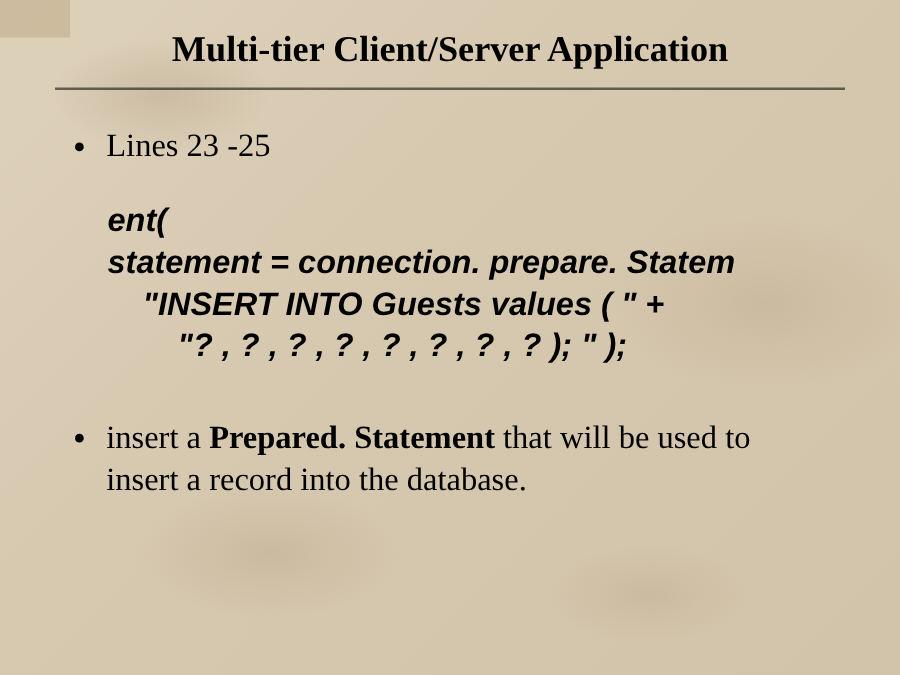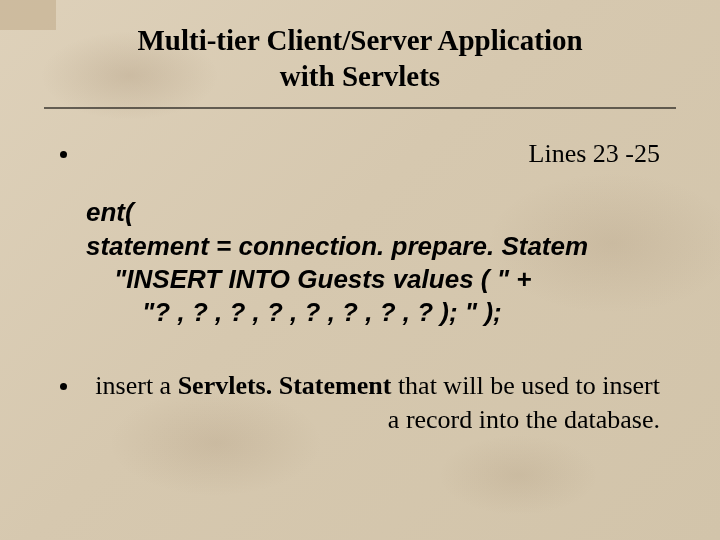--- a/index.html
+++ b/index.html
@@ -50,21 +50,20 @@
   }
   .body {
     padding: 28px 60px 0 60px;
   }
   .bullet {
     display: flex;
     align-items: flex-start;
     font-size: 26px;
     line-height: 1.3;
     margin-bottom: 26px;
-    text-align: right;
   }
   .bullet .dot {
     flex: 0 0 auto;
     width: 7px;
     height: 7px;
     background: #000;
     border-radius: 50%;
     margin-top: 14px;
     margin-right: 18px;
   }
@@ -87,39 +86,38 @@
 </head>
 <body>
 
 <div class="slide">
 
   <div class="corner-stub"></div>
 
   <div class="title-block">
     <h1>
       <span>Multi-tier Client/Server Application</span><br>
-      <span>with Servlets</span>
     </h1>
   </div>
 
   <div class="body">
 
     <div class="bullet">
       <span class="dot"></span>
       <span class="txt">Lines 23 -25</span>
     </div>
 
     <div class="code-block">
       <div>ent(</div>
       <div>statement = connection. prepare. Statem</div>
       <div class="code-line2">"INSERT INTO Guests values ( " +</div>
       <div class="code-line3">"? , ? , ? , ? , ? , ? , ? , ? ); " );</div>
     </div>
 
     <div class="bullet">
       <span class="dot"></span>
       <span class="txt">
-        <span>insert a </span><span class="bold-inline">Servlets. Statement</span><span> that will be used to insert a record into the database.</span>
+        <span>insert a </span><span class="bold-inline">Prepared. Statement</span><span> that will be used to insert a record into the database.</span>
       </span>
     </div>
 
   </div>
 </div>
 
 </body></html>

